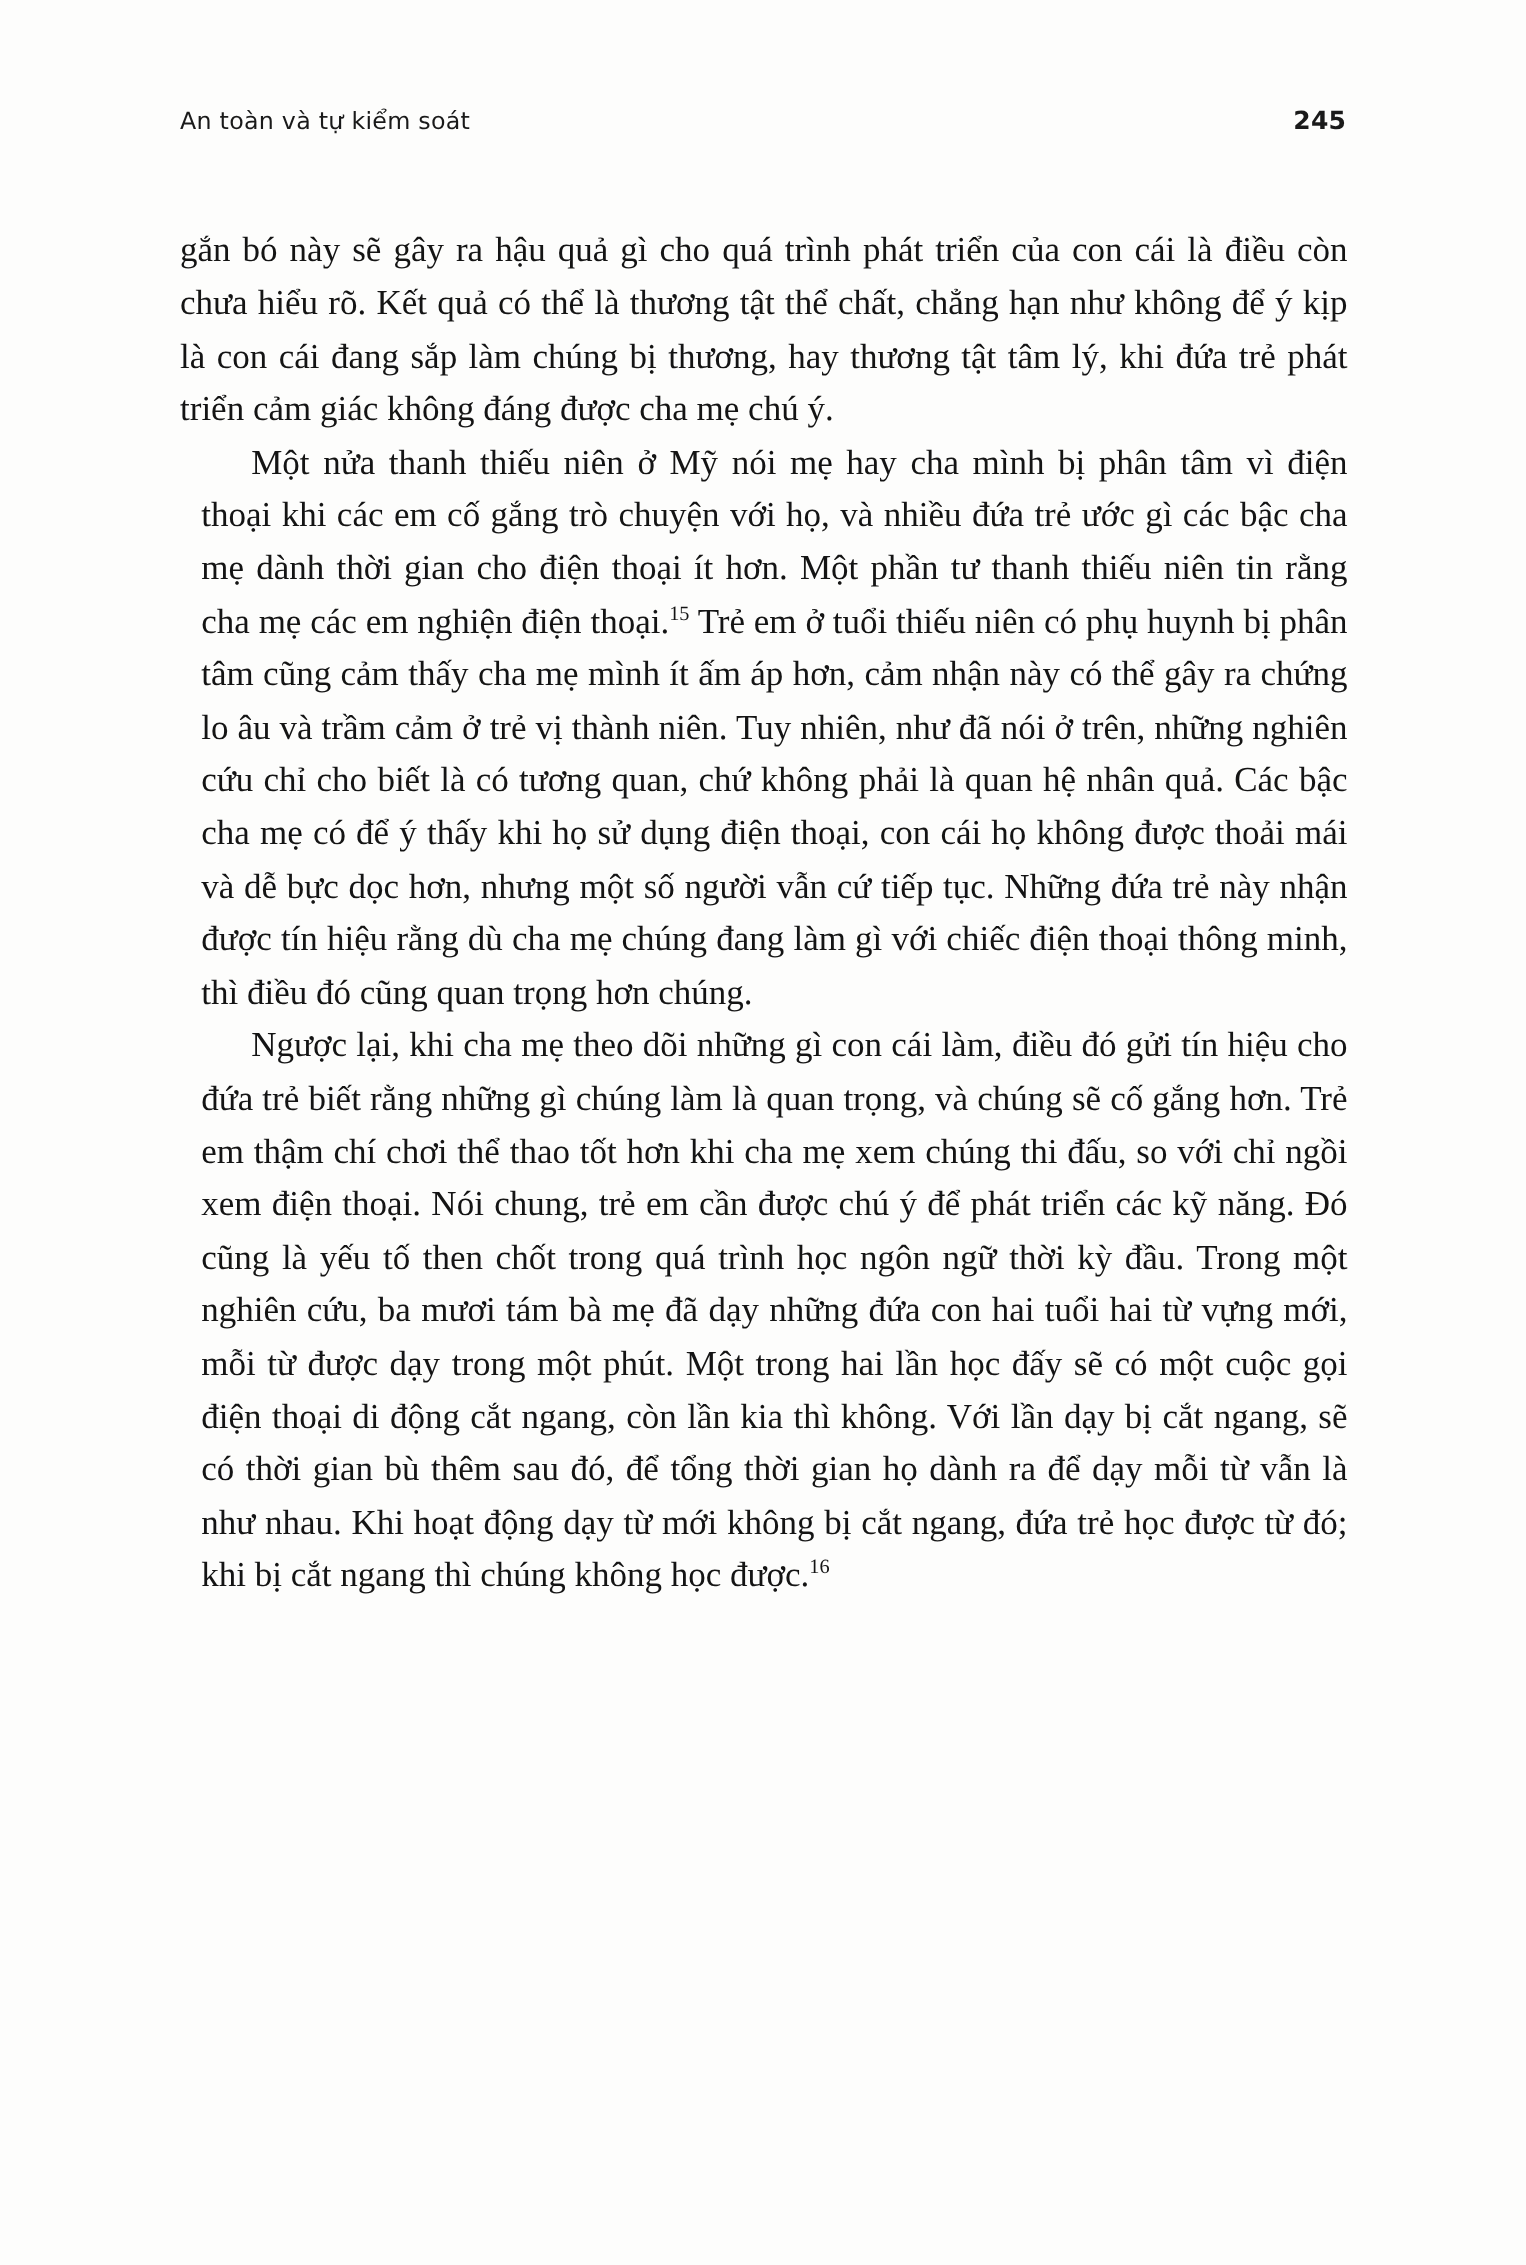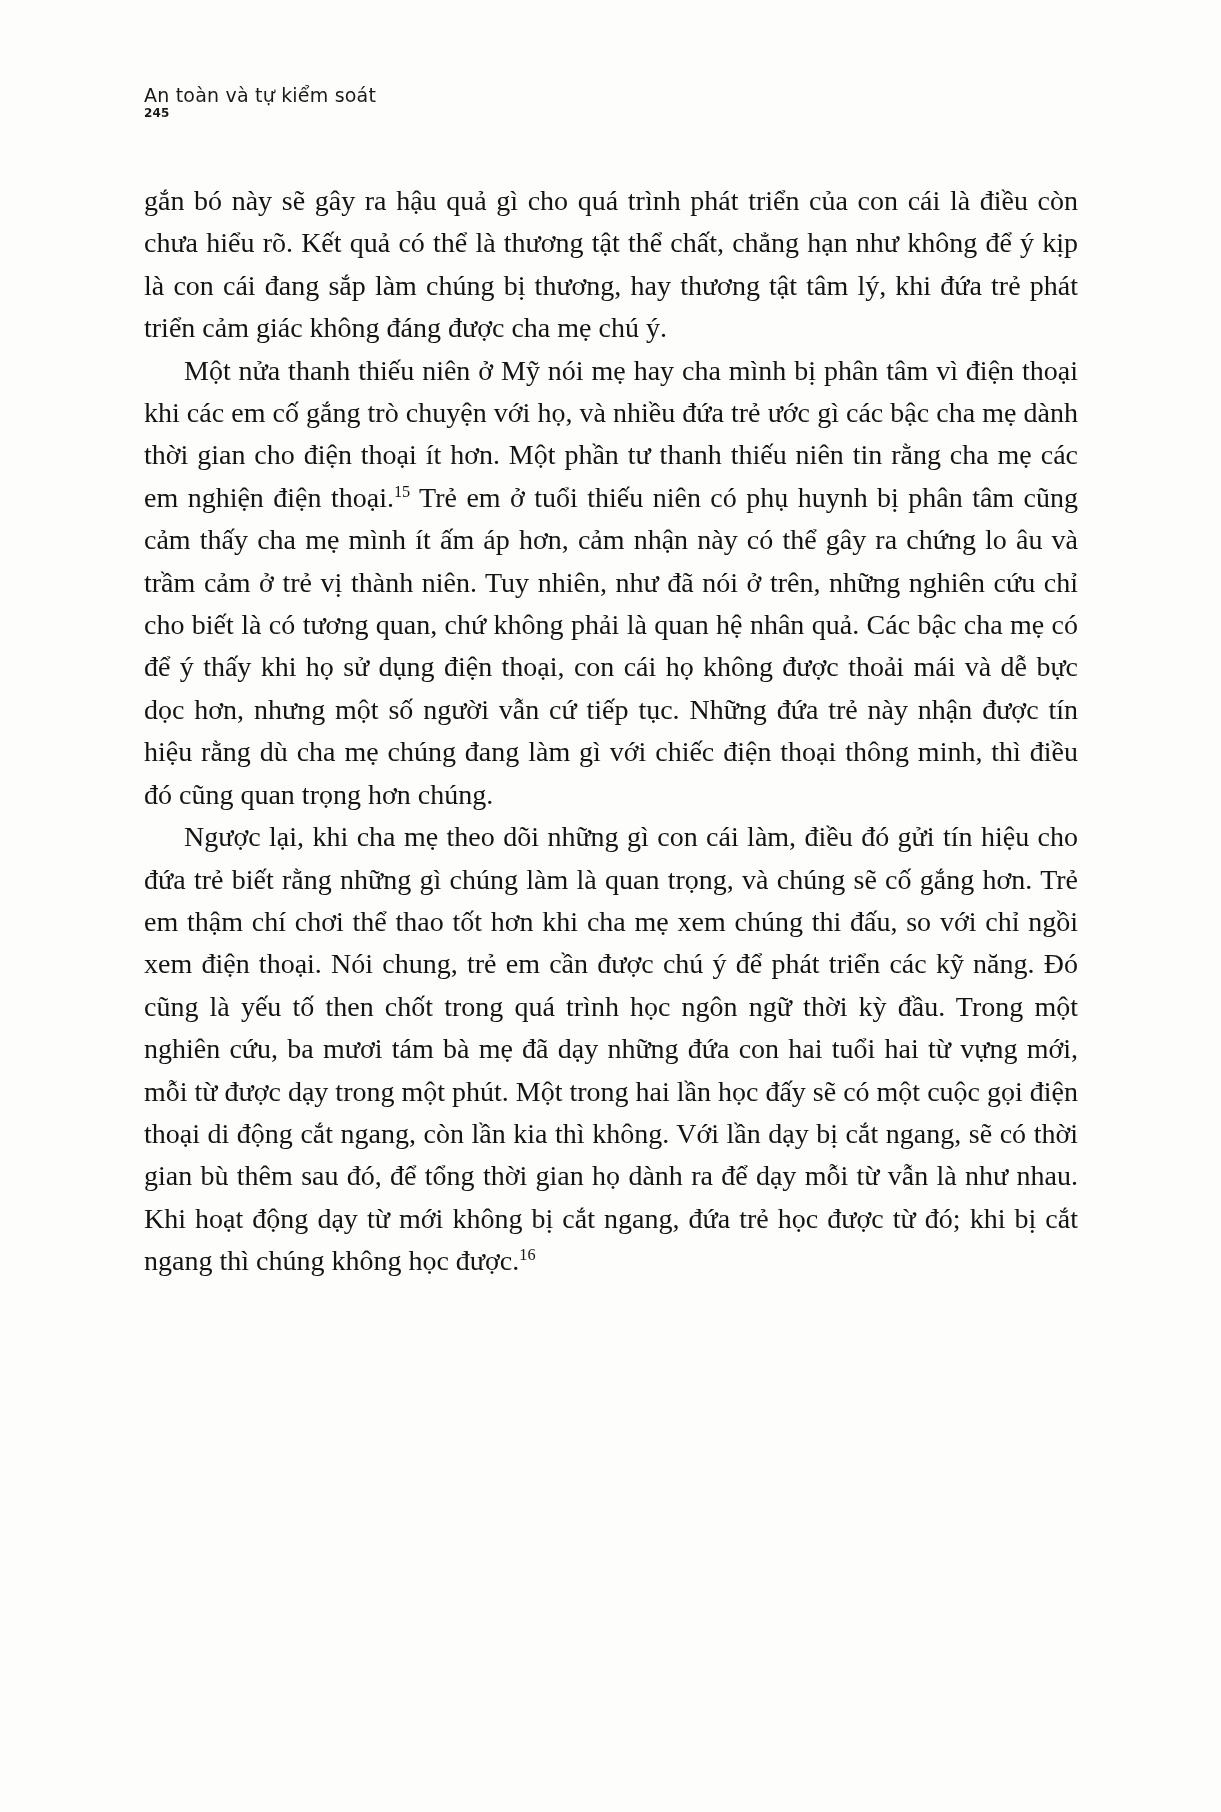--- a/index.html
+++ b/index.html
@@ -23,46 +23,46 @@
     top: 84px;
     left: 144px;
     right: 144px;
     display: flex;
     justify-content: space-between;
     align-items: baseline;
     font-family: "DejaVu Sans", sans-serif;
     font-size: 19px;
     letter-spacing: 0.2px;
     color: #1a1a1a;
-    flex-direction: column;
   }
   .running-head .chapter-title {
     font-weight: 400;
   }
   .running-head .folio {
     font-weight: 700;
-    font-size: 12px;
+    font-size: 20px;
   }
   .body-text {
     position: absolute;
     top: 180px;
     left: 144px;
     width: 934px;
   }
   .body-text p {
     margin: 0;
     font-size: 28px;
     line-height: 1.515;
     text-align: justify;
     text-justify: inter-word;
     hyphens: none;
     color: #141414;
   }
   .body-text p + p {
     text-indent: 40px;
+    margin-left: 17px;
   }
   sup {
     font-size: 0.58em;
     vertical-align: super;
     line-height: 0;
   }
 </style>
 </head>
 <body>
 

